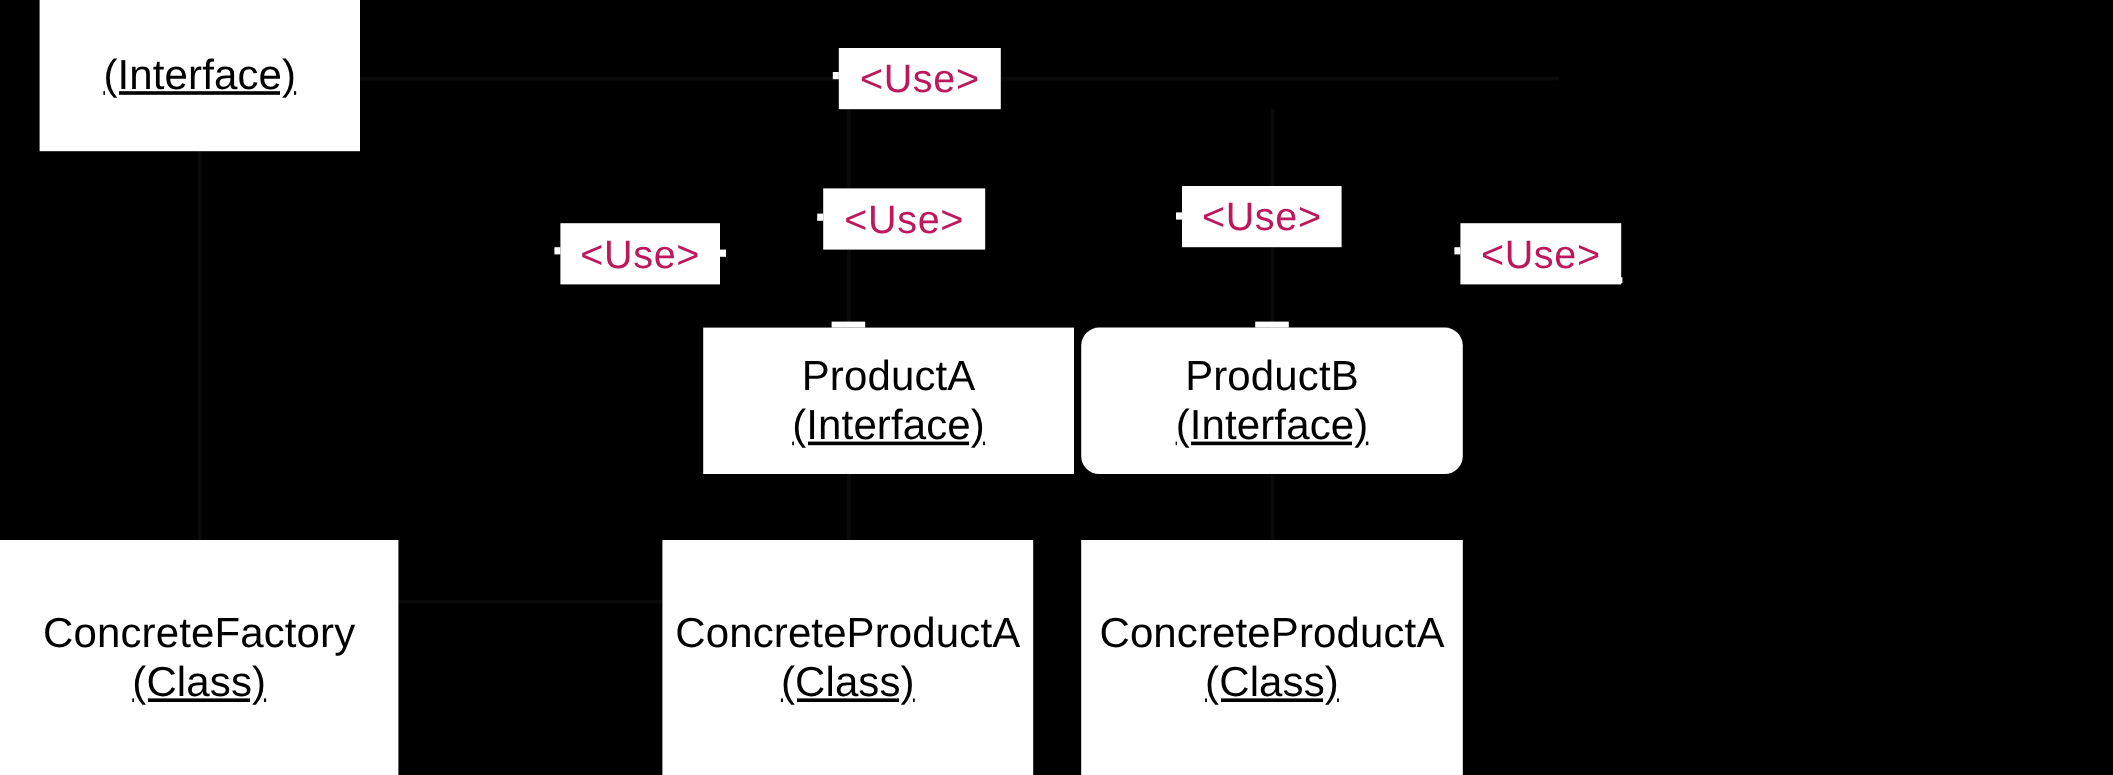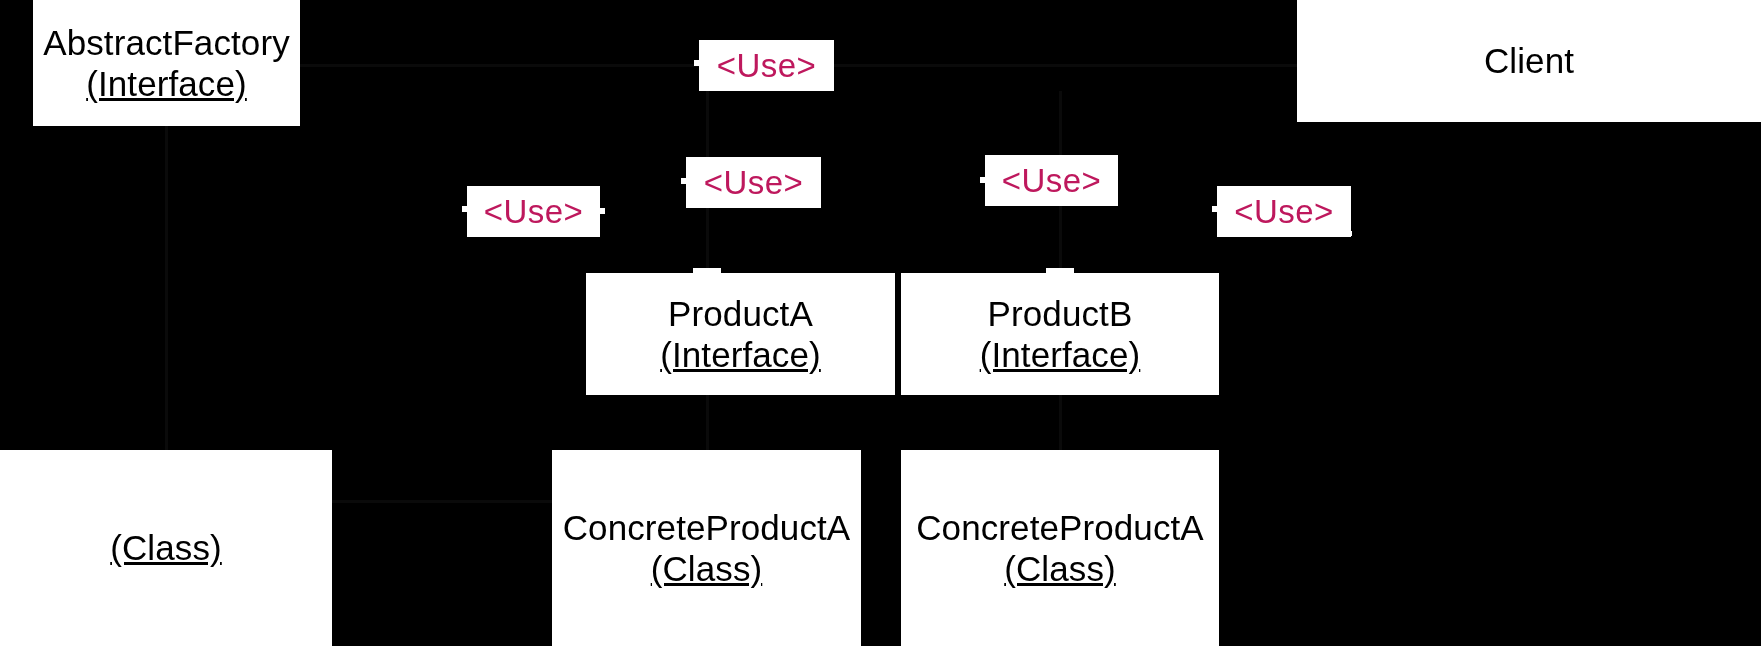--- a/index.html
+++ b/index.html
@@ -65,21 +65,21 @@
     width: 5px;
     height: 6px;
   }
   .tip-wide { width: 28px; height: 5px; }
   .tip-sm { width: 6px; height: 5px; }
 
   
   .n-abstractfactory { left: 33px;   top: 0px;   width: 267px; height: 126px; }
   .n-client          { left: 1297px; top: 0px;   width: 464px; height: 122px; }
   .n-producta        { left: 552px;  top: 273px; width: 309px; height: 122px; margin-left: 34px; }
-  .n-productb        { left: 901px;  top: 273px; width: 318px; height: 122px; }
+  .n-productb        { left: 901px;  top: 273px; width: 318px; height: 122px; border-radius: 15px; }
   .n-concretefactory { left: 0px;    top: 450px; width: 332px; height: 196px; }
   .n-concreteproducta{ left: 552px;  top: 450px; width: 309px; height: 196px; }
   .n-concreteproductb{ left: 901px;  top: 450px; width: 318px; height: 196px; }
 
   .u-top    { left: 699px;  top: 40px;  width: 135px; height: 51px; }
   .u-left   { left: 467px;  top: 186px; width: 133px; height: 51px; }
   .u-mid1   { left: 686px;  top: 157px; width: 135px; height: 51px; }
   .u-mid2   { left: 985px;  top: 155px; width: 133px; height: 51px; }
   .u-right  { left: 1217px; top: 186px; width: 134px; height: 51px; }
 </style>
@@ -100,39 +100,36 @@
   <div class="tip" style="left:462px;  top:206px;"></div>
   <div class="tip" style="left:600px;  top:208px;"></div>
   <div class="tip" style="left:681px;  top:178px;"></div>
   <div class="tip" style="left:980px;  top:177px;"></div>
   <div class="tip" style="left:1212px; top:206px;"></div>
   <div class="tip tip-wide" style="left:693px; top:268px;"></div>
   <div class="tip tip-wide" style="left:1046px; top:268px;"></div>
   <div class="tip tip-sm" style="left:1346px; top:231px;"></div>
 
   <div class="node n-abstractfactory">
-    <span class="l1">AbstractFactory</span>
     <span class="l2">(Interface)</span>
   </div>
 
-  <div class="node n-client">
-    <span class="l1">Client</span>
-  </div>
 
   <div class="node n-producta">
     <span class="l1">ProductA</span>
     <span class="l2">(Interface)</span>
   </div>
 
   <div class="node n-productb">
     <span class="l1">ProductB</span>
     <span class="l2">(Interface)</span>
   </div>
 
   <div class="node n-concretefactory">
+    <span class="l1">ConcreteFactory</span>
     <span class="l2">(Class)</span>
   </div>
 
   <div class="node n-concreteproducta">
     <span class="l1">ConcreteProductA</span>
     <span class="l2">(Class)</span>
   </div>
 
   <div class="node n-concreteproductb">
     <span class="l1">ConcreteProductA</span>

